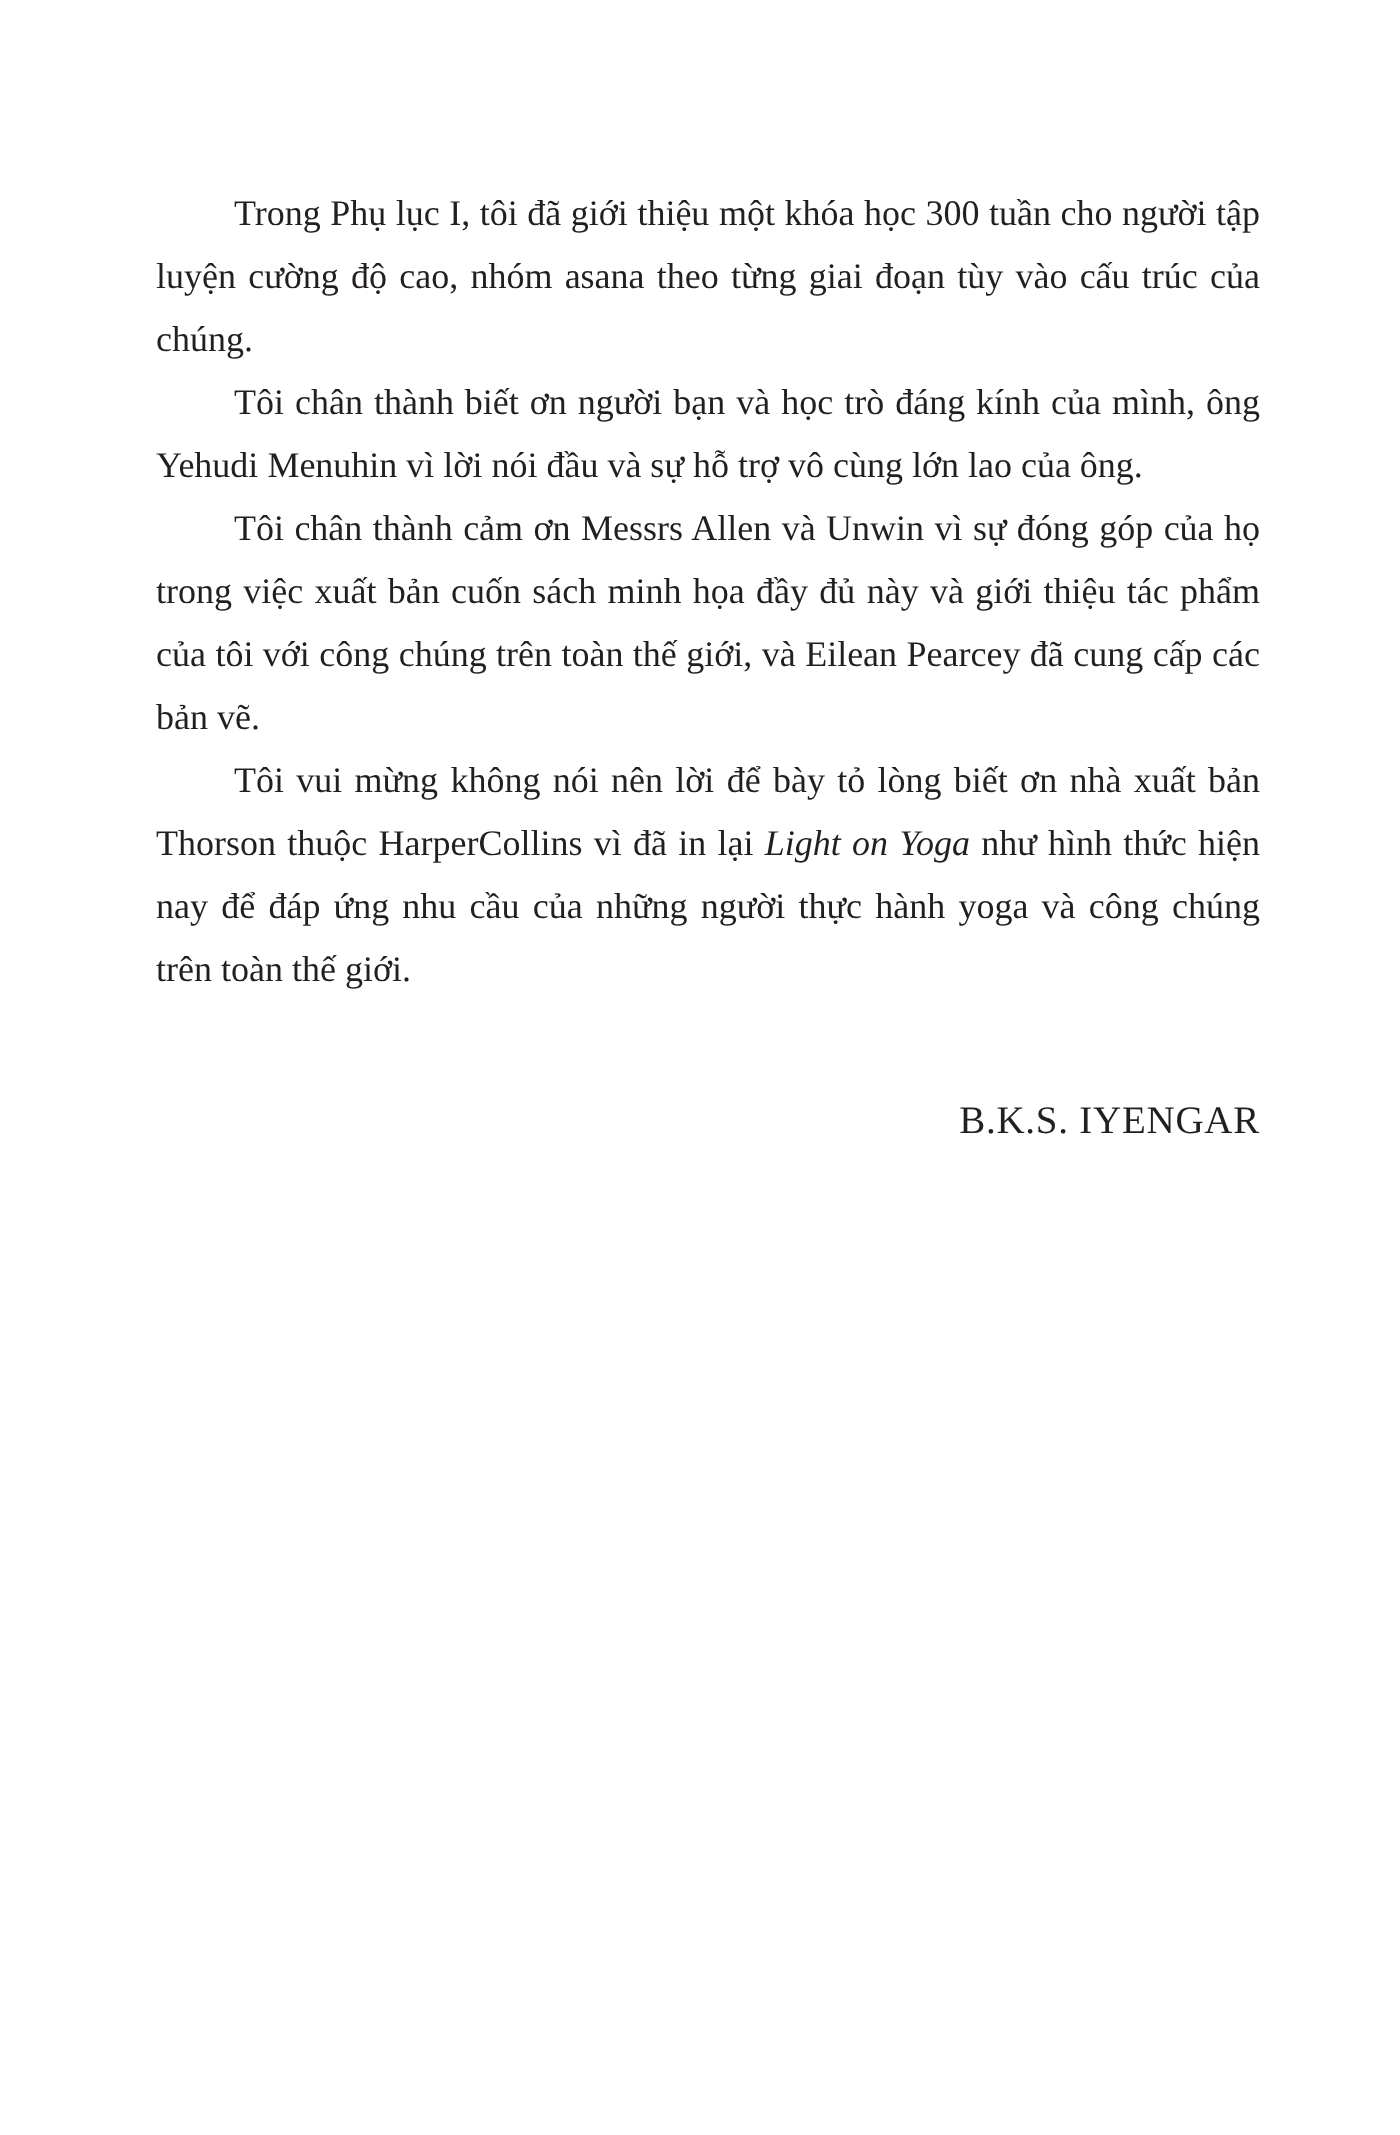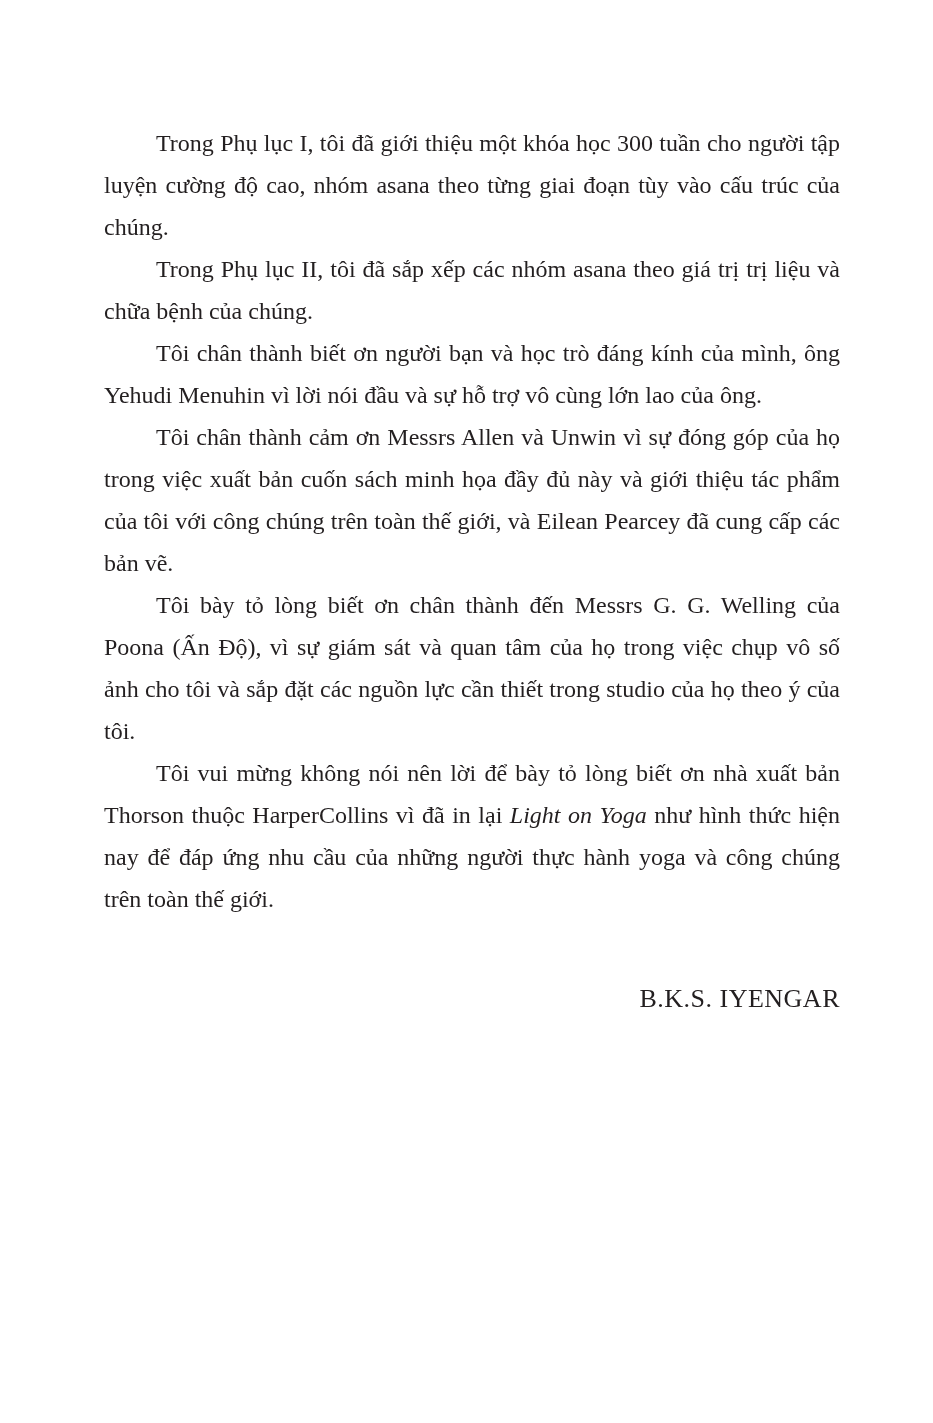--- a/index.html
+++ b/index.html
@@ -68,24 +68,22 @@
   }
 </style>
 </head>
 <body>
 
 <div class="page">
 
   <div class="text-block">
     <div id="paragraph-list">
         <p class="para"><span>Trong Phụ lục I, tôi đã giới thiệu một khóa học 300 tuần cho người tập luyện cường độ cao, nhóm asana theo từng giai đoạn tùy vào cấu trúc của chúng.</span></p>
-        <p class="para"><span>Trong Phụ lục II, tôi đã sắp xếp các nhóm asana theo giá trị trị liệu và chữa bệnh của chúng.</span></p>
         <p class="para"><span>Tôi chân thành biết ơn người bạn và học trò đáng kính của mình, ông Yehudi Menuhin vì lời nói đầu và sự hỗ trợ vô cùng lớn lao của ông.</span></p>
         <p class="para"><span>Tôi chân thành cảm ơn Messrs Allen và Unwin vì sự đóng góp của họ trong việc xuất bản cuốn sách minh họa đầy đủ này và giới thiệu tác phẩm của tôi với công chúng trên toàn thế giới, và Eilean Pearcey đã cung cấp các bản vẽ.</span></p>
-        <p class="para"><span>Tôi bày tỏ lòng biết ơn chân thành đến Messrs G. G. Welling của Poona (Ấn Độ), vì sự giám sát và quan tâm của họ trong việc chụp vô số ảnh cho tôi và sắp đặt các nguồn lực cần thiết trong studio của họ theo ý của tôi.</span></p>
         <p class="para"><span>Tôi vui mừng không nói nên lời để bày tỏ lòng biết ơn nhà xuất bản Thorson thuộc HarperCollins vì đã in lại </span><span class="italic">Light on Yoga</span><span> như hình thức hiện nay để đáp ứng nhu cầu của những người thực hành yoga và công chúng trên toàn thế giới.</span></p>
       </div>
     <p class="signature">B.K.S. IYENGAR</p>
   </div>
 
   <div class="footer">
     <span class="book-title">Yoga soi sáng</span><span class="page-number">11</span><span class="om">
       <svg width="30" height="30" viewBox="0 0 100 100" aria-hidden="true">
         <g stroke="#8d8d8d" stroke-width="9" fill="none" stroke-linecap="round">
           <path d="M27 38 C33 26 56 26 56 40 C56 50 44 53 39 53 C46 53 60 56 60 68 C60 84 34 88 26 74"></path>

